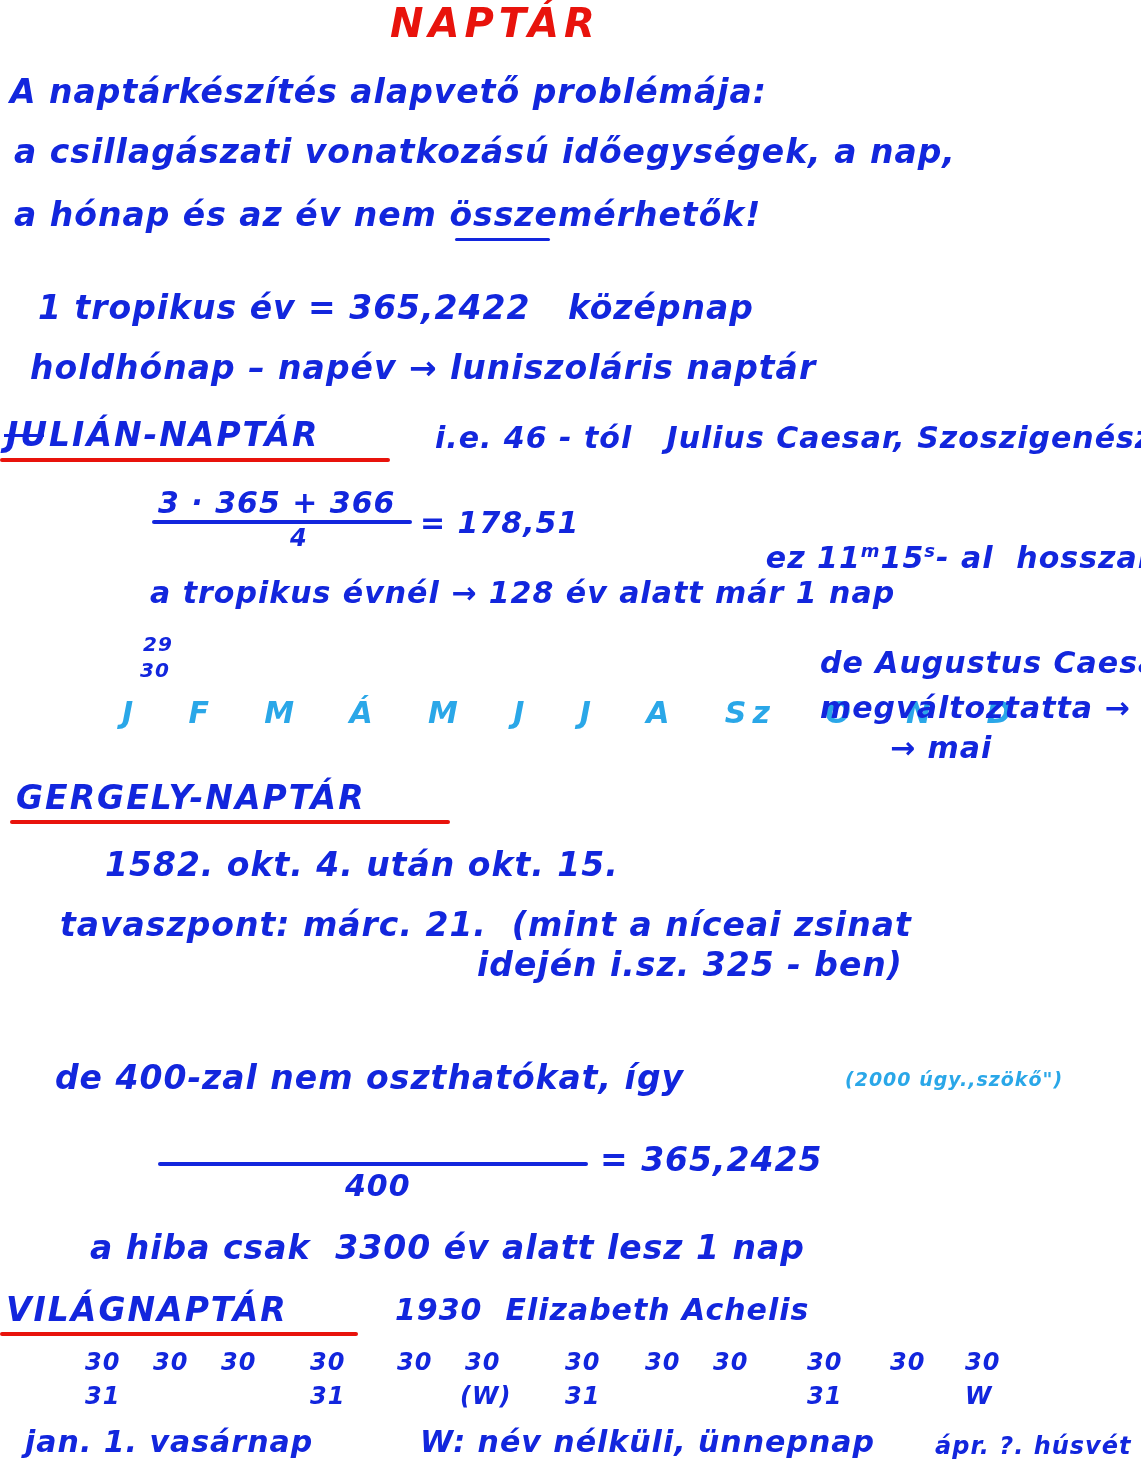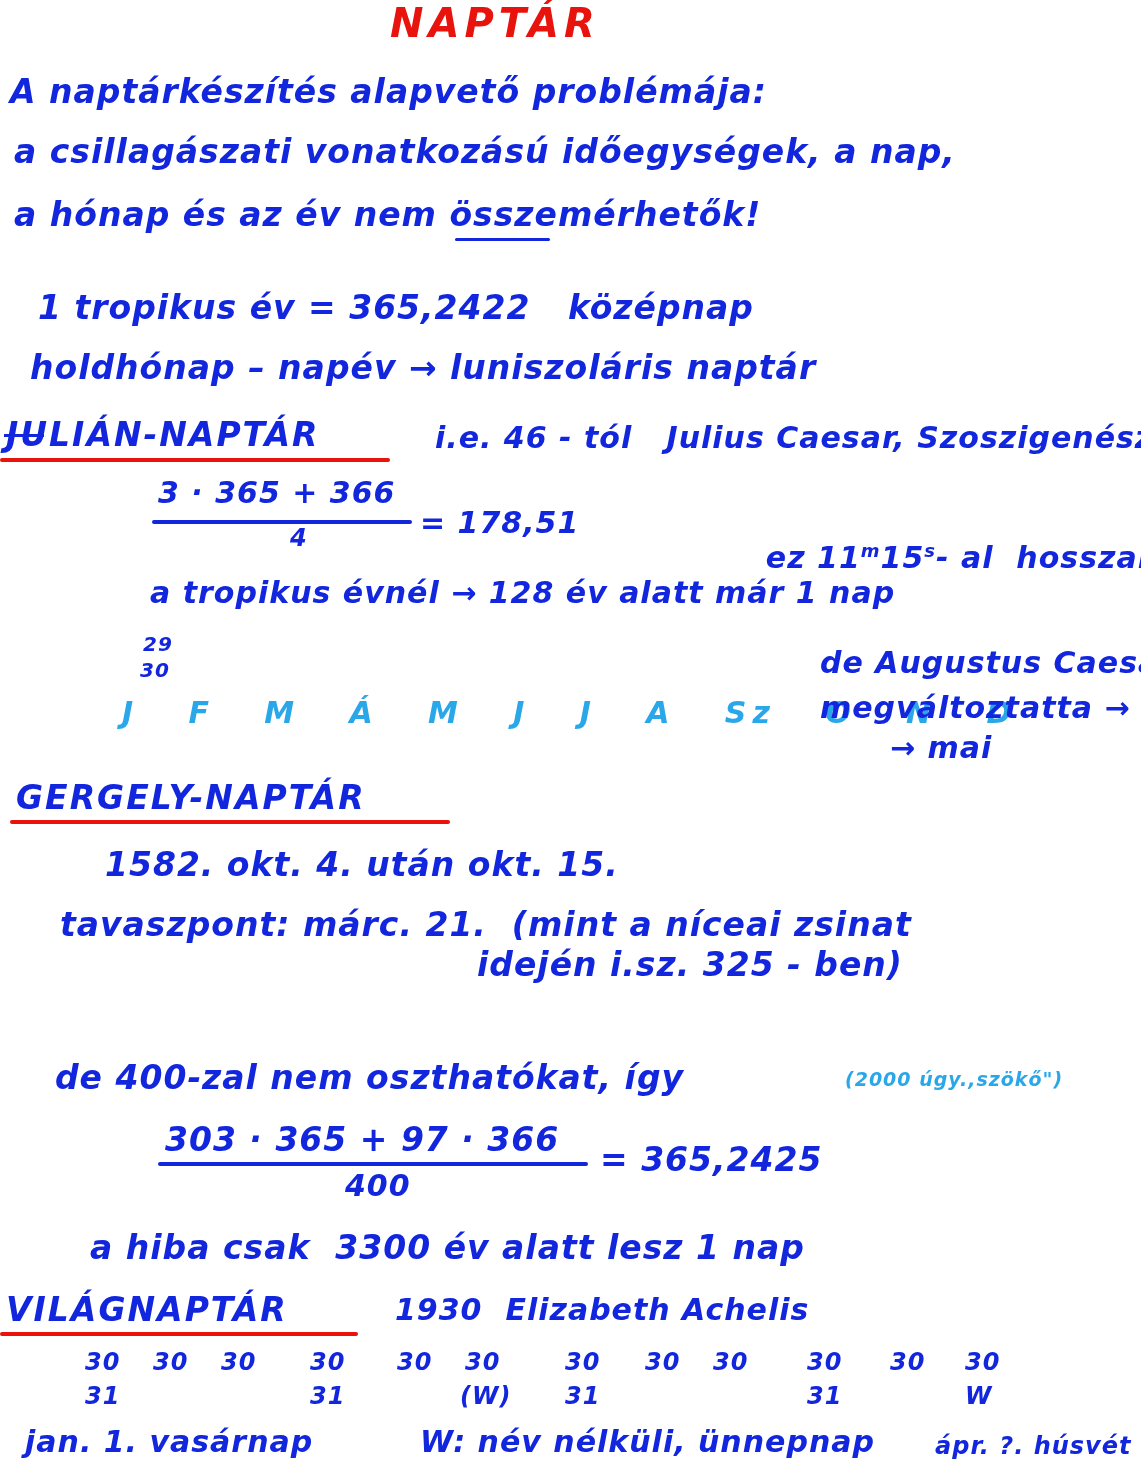--- a/index.html
+++ b/index.html
@@ -40,21 +40,21 @@
   <div class="blueline" style="left:455px;top:238px;width:95px;"></div>
 
   <div class="hw big" style="left:38px;top:288px;">1 tropikus év = 365,2422   középnap</div>
   <div class="hw big" style="left:30px;top:348px;">holdhónap – napév → luniszoláris naptár</div>
 
   <div class="hw big" style="left:6px;top:415px;letter-spacing:2px;">JULIÁN-NAPTÁR</div>
   <div class="strike" style="left:4px;top:434px;width:40px;"></div>
   <div class="redline" style="left:0px;top:458px;width:390px;"></div>
   <div class="hw med" style="left:435px;top:420px;">i.e. 46 - tól   Julius Caesar, Szoszigenész</div>
 
-  <div class="hw med" style="left:158px;top:475px;">3 · 365 + 366</div>
+  <div class="hw med" style="left:158px;top:485px;">3 · 365 + 366</div>
   <div class="fracline" style="left:152px;top:520px;width:260px;"></div>
   <div class="hw sm" style="left:290px;top:524px;">4</div>
   <div class="hw med" style="left:420px;top:505px;">= 178,51</div>
 
   <div class="hw med" style="left:720px;top:505px;">
     <span>ez 11</span><sup>m</sup><span>15</span><sup>s</sup><span>- al  hosszabb</span>
   </div>
 
   <div class="hw med" style="left:150px;top:575px;text-align:center;">a tropikus évnél → 128 év alatt már 1 nap</div>
 
@@ -69,21 +69,20 @@
   <div class="hw big" style="left:16px;top:778px;letter-spacing:2px;">GERGELY-NAPTÁR</div>
   <div class="redline" style="left:10px;top:820px;width:440px;"></div>
 
   <div class="hw big" style="left:105px;top:845px;">1582. okt. 4. után okt. 15.</div>
   <div class="hw big" style="left:60px;top:905px;">tavaszpont: márc. 21.  (mint a níceai zsinat</div>
   <div class="hw big" style="left:477px;top:945px;">idején i.sz. 325 - ben)</div>
 
   <div class="hw big" style="left:55px;top:1058px;">de 400-zal nem oszthatókat, így</div>
   <div class="hw xs cyanl" style="left:845px;top:1068px;">(2000 úgy.,szökő")</div>
 
-  <div class="hw big" style="left:165px;top:1120px;">303 · 365 + 97 · 366</div>
   <div class="fracline" style="left:158px;top:1162px;width:430px;"></div>
   <div class="hw med" style="left:345px;top:1168px;">400</div>
   <div class="hw big" style="left:600px;top:1140px;">= 365,2425</div>
 
   <div class="hw big" style="left:90px;top:1228px;">a hiba csak  3300 év alatt lesz 1 nap</div>
 
   <div class="hw big" style="left:6px;top:1290px;letter-spacing:2px;">VILÁGNAPTÁR</div>
   <div class="redline" style="left:0px;top:1332px;width:358px;"></div>
   <div class="hw med" style="left:395px;top:1292px;">1930  Elizabeth Achelis</div>
 

